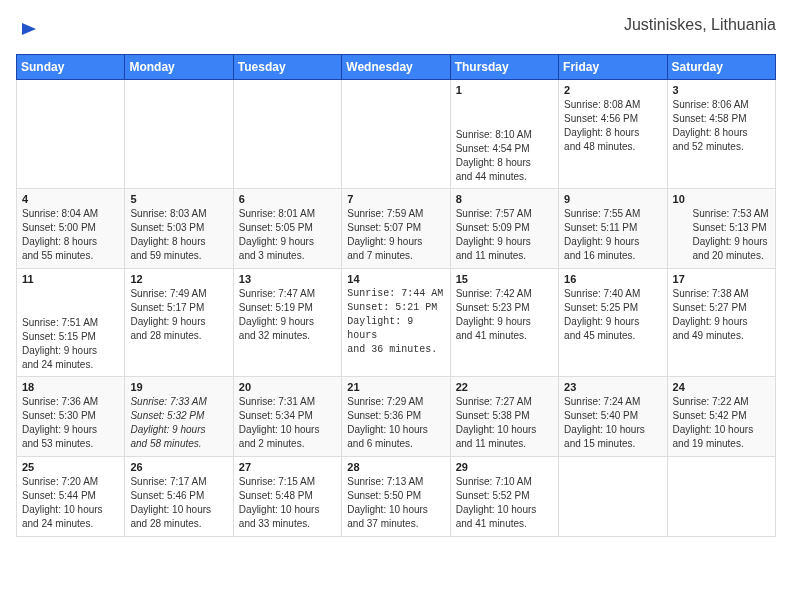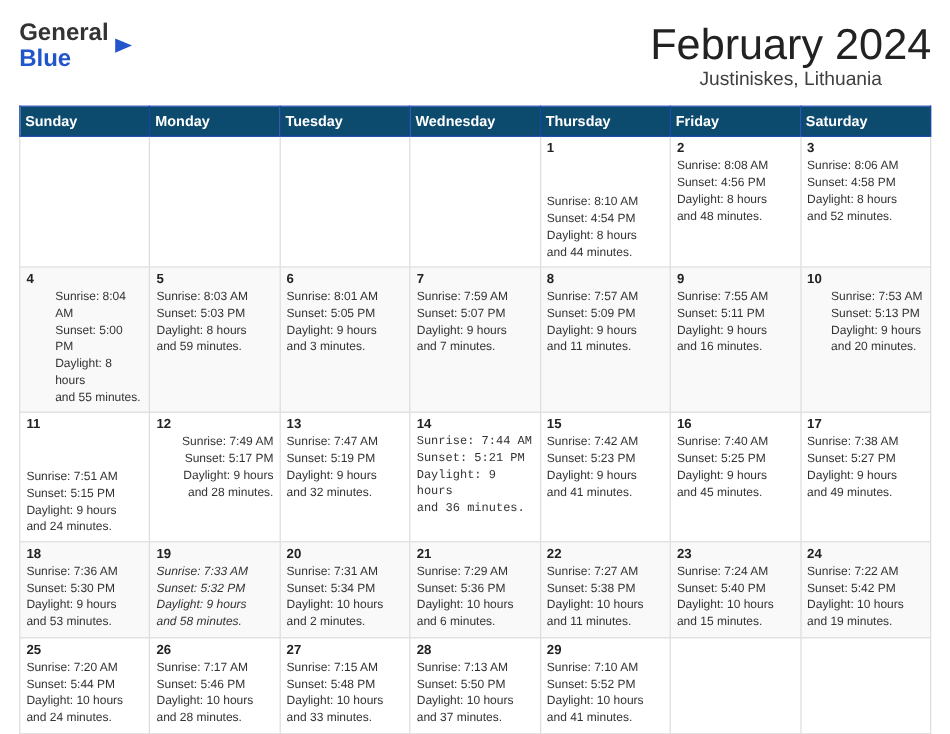--- a/index.html
+++ b/index.html
@@ -31,21 +31,21 @@
       font-size: 16px;
       color: #404040;
       text-align: center;
     }
     table {
       width: 100%;
       border-collapse: collapse;
       table-layout: fixed;
     }
     thead tr {
-      background: #0c4a6e;
+      background: #3b82f6;
     }
     thead th {
       color: #fff;
       font-size: 12px;
       font-weight: bold;
       padding: 5px 4px;
       text-align: left;
       border: 1px solid #1a44aa;
     }
     tbody tr {
@@ -75,34 +75,29 @@
     }
     .empty { background: #fff !important; }
   </style>
 </head>
 <body>
 
 <div class="header">
   <div class="logo">
     <div>
       <div style="display:flex;align-items:center;">
-        <div style="font-size:20px;font-weight:bold;line-height:1.1;">
-          <span style="color:#333;">General</span><br>
-          <span style="color:#2255cc;">Blue</span>
-        </div>
         <div style="margin-left:4px;margin-top:4px;">
           <svg width="18" height="18" viewBox="0 0 18 18">
             <polygon points="2,3 16,9 2,15" fill="#2255cc"></polygon>
           </svg>
         </div>
       </div>
     </div>
   </div>
   <div class="title-block">
-    <div class="month-title">February 2024</div>
     <div class="location">Justiniskes, Lithuania</div>
   </div>
 </div>
 
 <table>
   <thead>
     <tr>
     <th>Sunday</th>
         <th>Monday</th>
         <th>Tuesday</th>
@@ -136,21 +131,21 @@
           <span class="day-num">3</span>
           <div class="day-info" style="white-space: pre-line;">Sunrise: 8:06 AM
 Sunset: 4:58 PM
 Daylight: 8 hours
 and 52 minutes.</div>
         </td>
       </tr>
       <tr>
         <td>
           <span class="day-num">4</span>
-          <div class="day-info" style="white-space: pre-line; margin-left: 24px;">Sunrise: 8:04 AM
+          <div class="day-info" style="white-space: pre-line;">Sunrise: 8:04 AM
 Sunset: 5:00 PM
 Daylight: 8 hours
 and 55 minutes.</div>
         </td>
         <td>
           <span class="day-num">5</span>
           <div class="day-info" style="white-space: pre-line;">Sunrise: 8:03 AM
 Sunset: 5:03 PM
 Daylight: 8 hours
 and 59 minutes.</div>
@@ -194,21 +189,21 @@
       <tr>
         <td>
           <span class="day-num">11</span>
           <div class="day-info" style="white-space: pre-line; margin-top: 31px;">Sunrise: 7:51 AM
 Sunset: 5:15 PM
 Daylight: 9 hours
 and 24 minutes.</div>
         </td>
         <td>
           <span class="day-num">12</span>
-          <div class="day-info" style="white-space: pre-line; text-align: right;">Sunrise: 7:49 AM
+          <div class="day-info" style="white-space: pre-line;">Sunrise: 7:49 AM
 Sunset: 5:17 PM
 Daylight: 9 hours
 and 28 minutes.</div>
         </td>
         <td>
           <span class="day-num">13</span>
           <div class="day-info" style="white-space: pre-line;">Sunrise: 7:47 AM
 Sunset: 5:19 PM
 Daylight: 9 hours
 and 32 minutes.</div>

